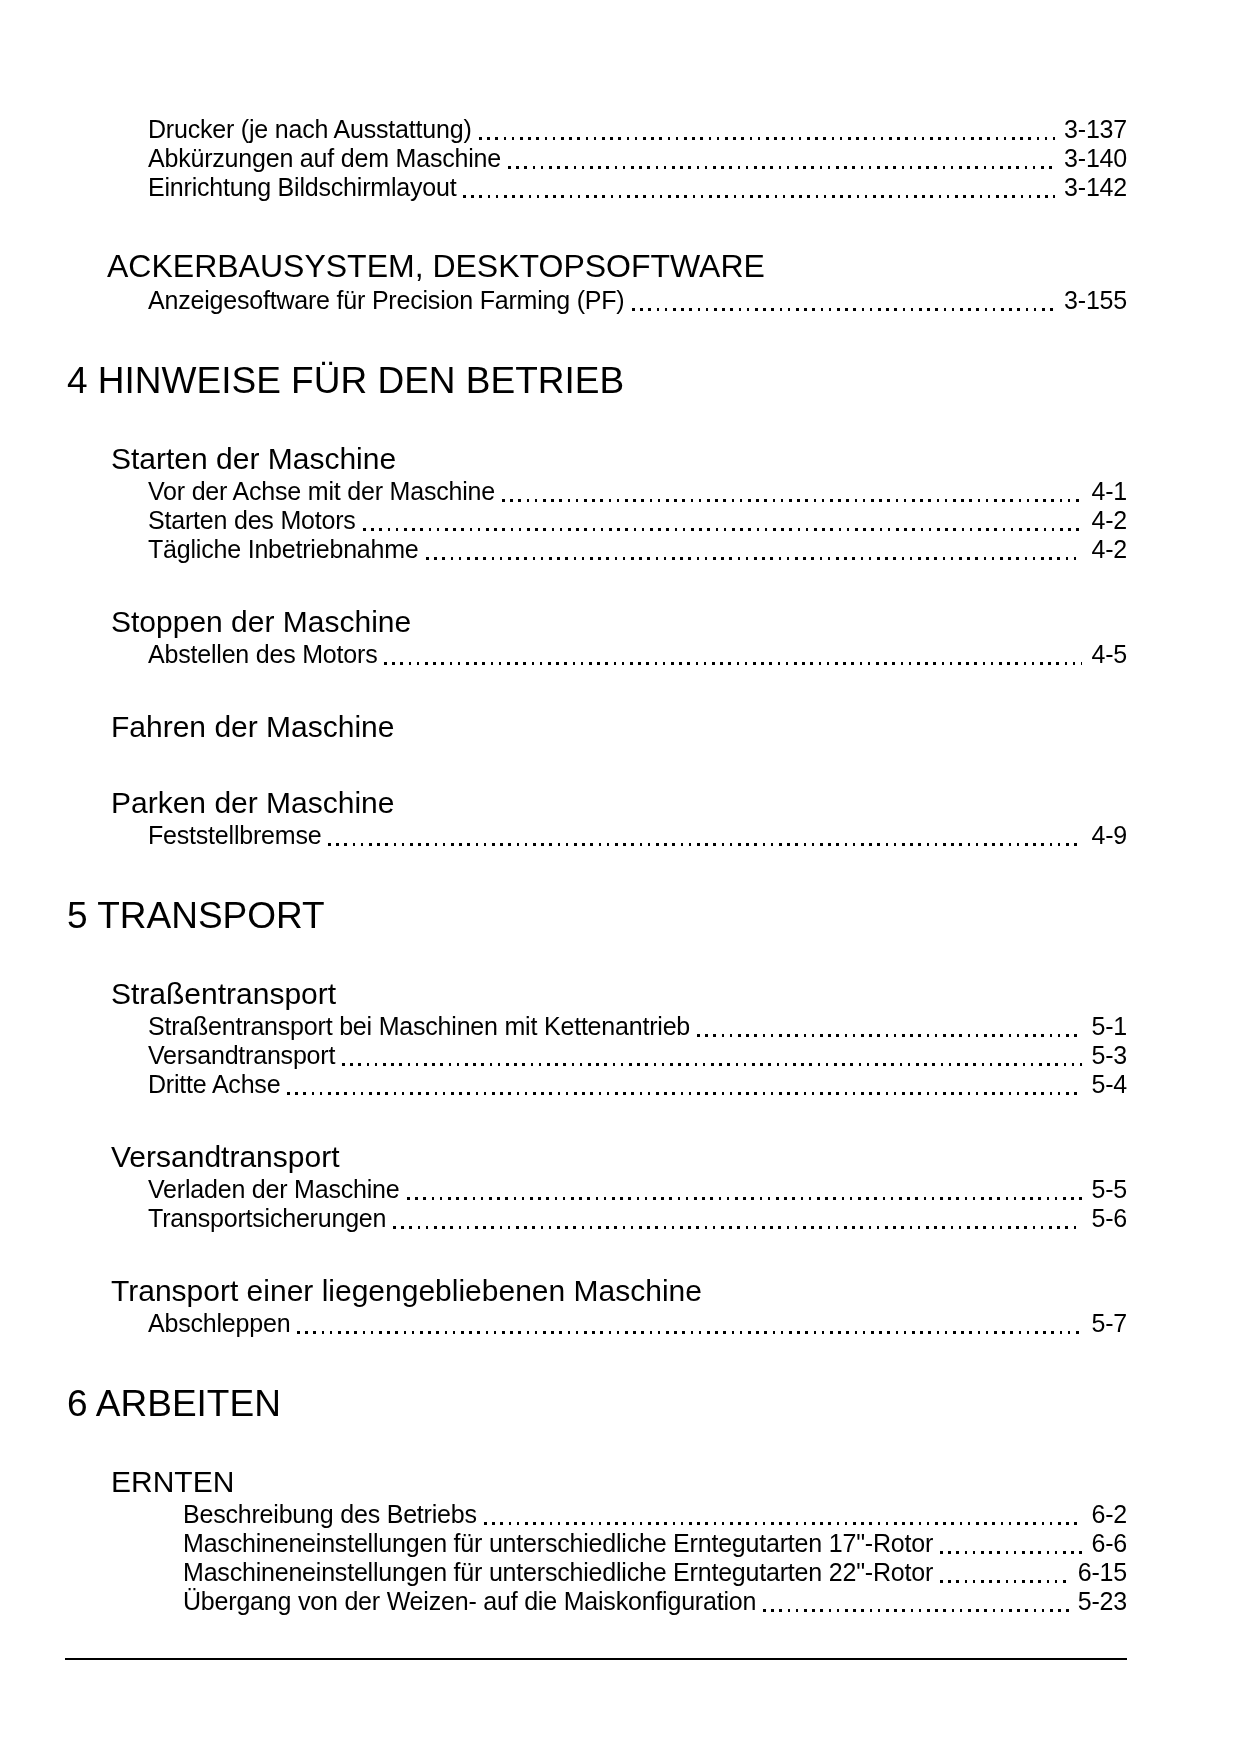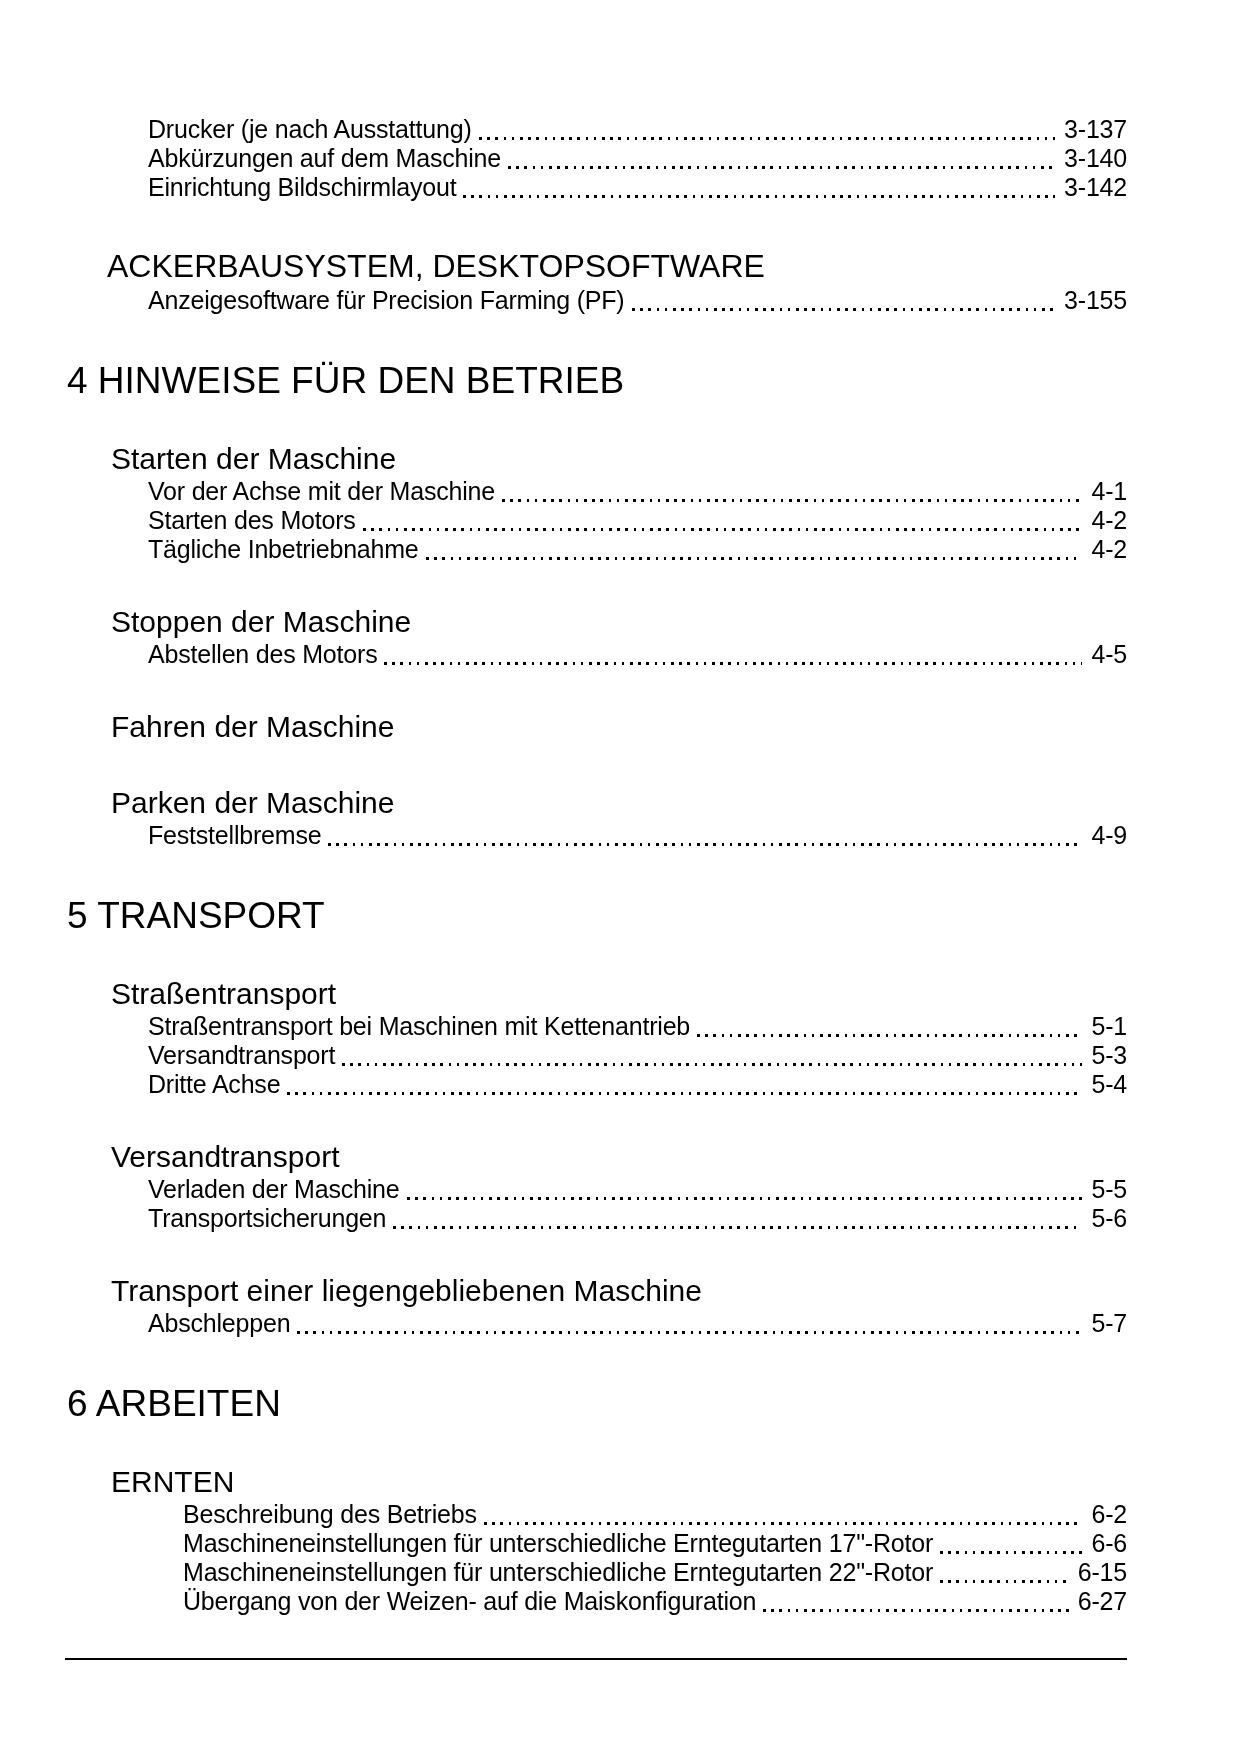--- a/index.html
+++ b/index.html
@@ -224,20 +224,20 @@
               <span class="entry-page">6-6</span>
             </div>
             <div class="entry-row deep">
               <span class="entry-label">Maschineneinstellungen für unterschiedliche Erntegutarten 22"-Rotor</span>
               <span class="leader"></span>
               <span class="entry-page">6-15</span>
             </div>
             <div class="entry-row deep">
               <span class="entry-label">Übergang von der Weizen- auf die Maiskonfiguration</span>
               <span class="leader"></span>
-              <span class="entry-page">6-27</span>
+              <span class="entry-page">5-23</span>
             </div>
           </div>
         </div>
       </div>
     </div>
   <div class="footer-rule"></div>
 </div>
 
 </body></html>

